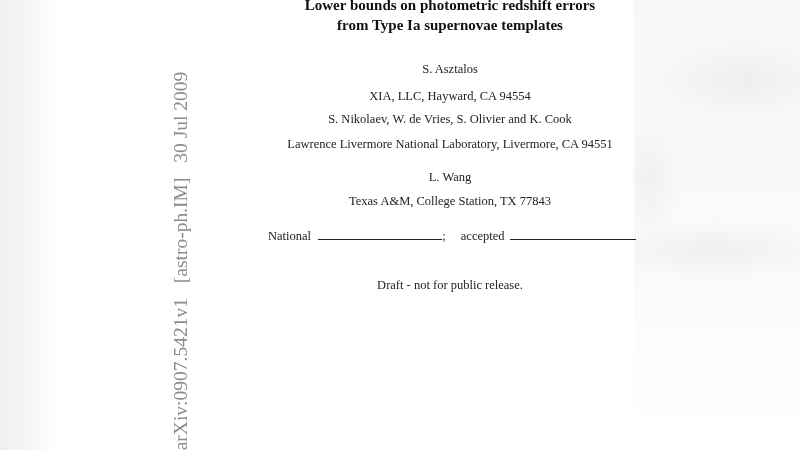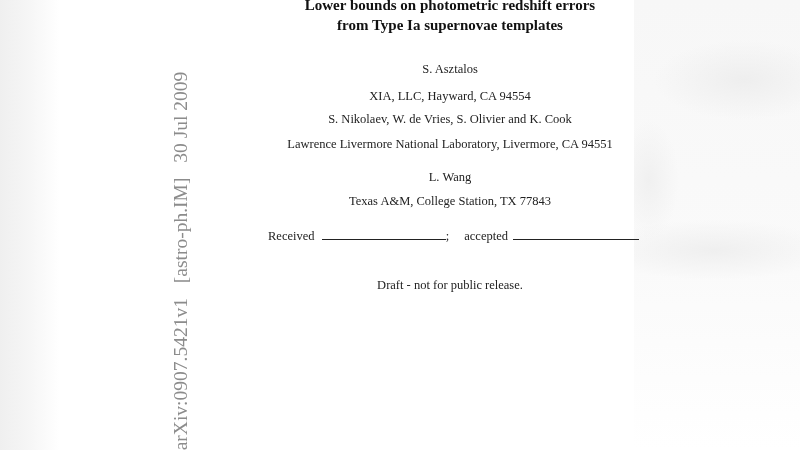--- a/index.html
+++ b/index.html
@@ -69,20 +69,20 @@
   <div class="line" style="top:62px;">S. Asztalos</div>
   <div class="line" style="top:89px;">XIA, LLC, Hayward, CA 94554</div>
 
   <div class="line" style="top:112px;">S. Nikolaev, W. de Vries, S. Olivier and K. Cook</div>
   <div class="line" style="top:137px;">Lawrence Livermore National Laboratory, Livermore, CA 94551</div>
 
   <div class="line" style="top:170px;">L. Wang</div>
   <div class="line" style="top:194px;">Texas A&amp;M, College Station, TX 77843</div>
 
   <div class="received-row">
-    <span>Received</span>
+    <span>National</span>
     <span class="blank" style="width:124px; margin-left:4px;"></span><span>;</span>
     <span style="margin-left:12px;">accepted</span>
     <span class="blank" style="width:126px; margin-left:2px;"></span>
   </div>
 
   <div class="line" style="top:278px;">Draft - not for public release.</div>
 </div>
 
 </body></html>

